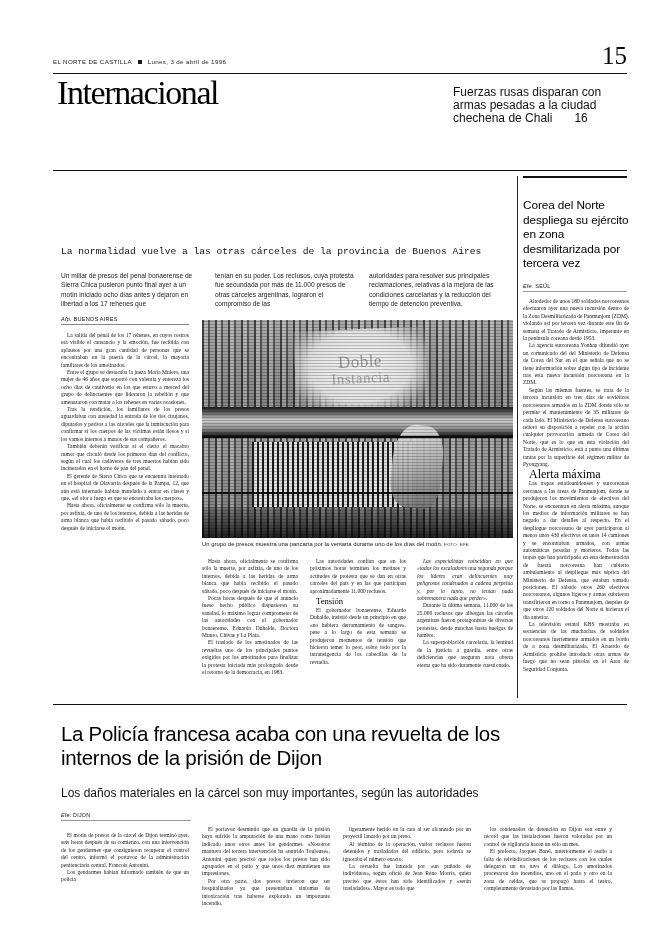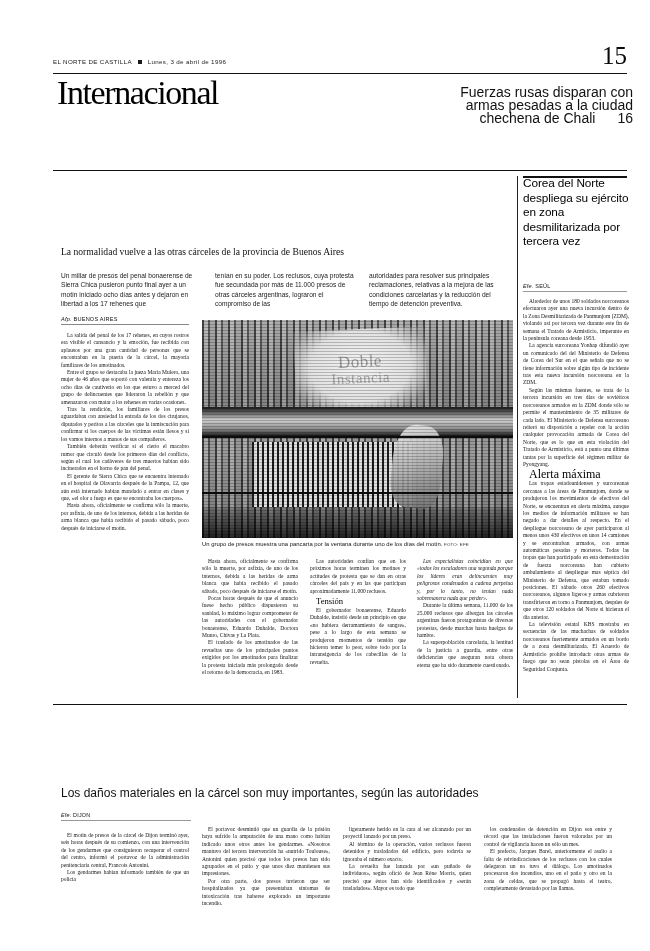--- a/index.html
+++ b/index.html
@@ -72,45 +72,44 @@
     font-size: 34px;
     letter-spacing: -1.4px;
     line-height: 1;
     color: #000;
   }
   .teaser {
     position: absolute;
     left: 438px; top: 86px;
     width: 180px;
     font-family: "Liberation Sans", sans-serif;
-    font-size: 14px;
+    font-size: 12px;
     line-height: 13.2px;
     color: #111;
-    text-align: right;
   }
   .teaser-pg {
     margin-left: 22px;
   }
 
   
   .art1-head {
     position: absolute;
     left: 46px; top: 182px;
     width: 450px;
     font-family: "Liberation Sans", sans-serif;
     font-size: 24.5px;
     line-height: 27px;
     letter-spacing: -0.4px;
     color: #000;
   }
   .art1-sub {
     position: absolute;
     left: 46px; top: 246px;
     width: 460px;
-    font-family: Liberation Serif, serif;
+    font-family: Liberation Mono, monospace;
     font-size: 9.6px;
     line-height: 12px;
     color: #111;
   }
   .art1-lead {
     position: absolute;
     left: 46px; top: 271px;
     width: 452px;
     display: flex;
     gap: 12px;
@@ -264,21 +263,21 @@
     background: #222;
   }
   .sb-rule-top {
     position: absolute;
     left: 508px; top: 176px;
     width: 104px; height: 1.6px;
     background: #111;
   }
   .sb-head {
     position: absolute;
-    left: 508px; top: 176px;
+    left: 508px; top: 198px;
     width: 108px;
     font-family: "Liberation Sans", sans-serif;
     font-size: 11.8px;
     line-height: 14.6px;
     letter-spacing: -0.1px;
     color: #000;
   }
   .sb-byline {
     position: absolute;
     left: 508px; top: 283px;
@@ -440,20 +439,21 @@
   <div class="sb-body">
     <p>Alrededor de unos 180 soldados norcoreanos efectuaron ayer una nueva incursión dentro de la Zona Desmilitarizada de Panmunjom (ZDM), violando así por tercera vez durante este fin de semana el Tratado de Armisticio, imperante en la península coreana desde 1953.</p>
     <p>La agencia surcoreana Yonhap difundió ayer un comunicado del del Ministerio de Defensa de Corea del Sur en el que señala que no se tiene información sobre algún tipo de incidente tras esta nueva incursión norcoreana en la ZDM.</p>
     <p>Según las mismas fuentes, se trata de la tercera incursión en tres días de soviéticos norcoreanos armados en la ZDM donde sólo se permite el mantenimiento de 35 militares de cada lado. El Ministerio de Defensa surcoreano reiteró su disposición a repeler con la acción cualquier provocación armada de Corea del Norte, que es lo que en esta violación del Tratado de Armisticio, está a punto una últimas tantas por la superficie del régimen militar de Pyongyang.</p>
     <p class="subhead" style="font-size:12px;">Alerta máxima</p>
     <p>Las tropas estadounidenses y surcoreanas cercanas a las áreas de Panmunjom, donde se produjeron los movimientos de efectivos del Norte, se encuentran en alerta máxima, aunque los medios de información militares se han negado a dar detalles al respecto. En el despliegue norcoreano de ayer participaron al menos unos 430 efectivos en unos 14 camiones y se encontraban armados, con armas automáticas pesadas y morteros. Todas las tropas que han participado en esta demostración de fuerza norcoreana han cubierto ambulamiento al despliegue mas séptica del Ministerio de Defensa, que estaban tomado posiciones. El sábado otros 260 efectivos norcoreanos, algunos ligeros y armas cubrieron transfirieron en torno a Panmunjom, despúes de que otros 120 soldados del Norte si hicieran el día anterior.</p>
     <p>La televisión estatal KBS mostraba en secuencias de las muchachas de soldados norcoreanos fuertemente armados en un bordo de a zona desmilitarizada. El Acuerdo de Armisticio prohíbe introducir otras armas de fuego que no sean pistolas en el Área de Seguridad Conjunta.</p>
   </div>
 
   <div class="rule-mid"></div>
+  <div class="art2-head">La Policía francesa acaba con una revuelta de los internos de la prisión de Dijon</div>
   <div class="art2-sub">Los daños materiales en la cárcel son muy importantes, según las autoridades</div>
   <div class="art2-byline">
     <span class="bn">Efe.</span>
     <span>DIJON</span>
   </div>
 
   <div class="col" style="left:46px;top:832px;width:128px;height:112px;">
     <p class="first">El motín de presos de la cárcel de Dijon terminó ayer, seis horas después de su comienzo, con una intervención de los gendarmes que consiguieron recuperar el control del centro, informó el portavoz de la administración penitenciaria central, Francois Antonini.</p>
     <p>Los gendarmes habían informado también de que un policía</p>
   </div>

